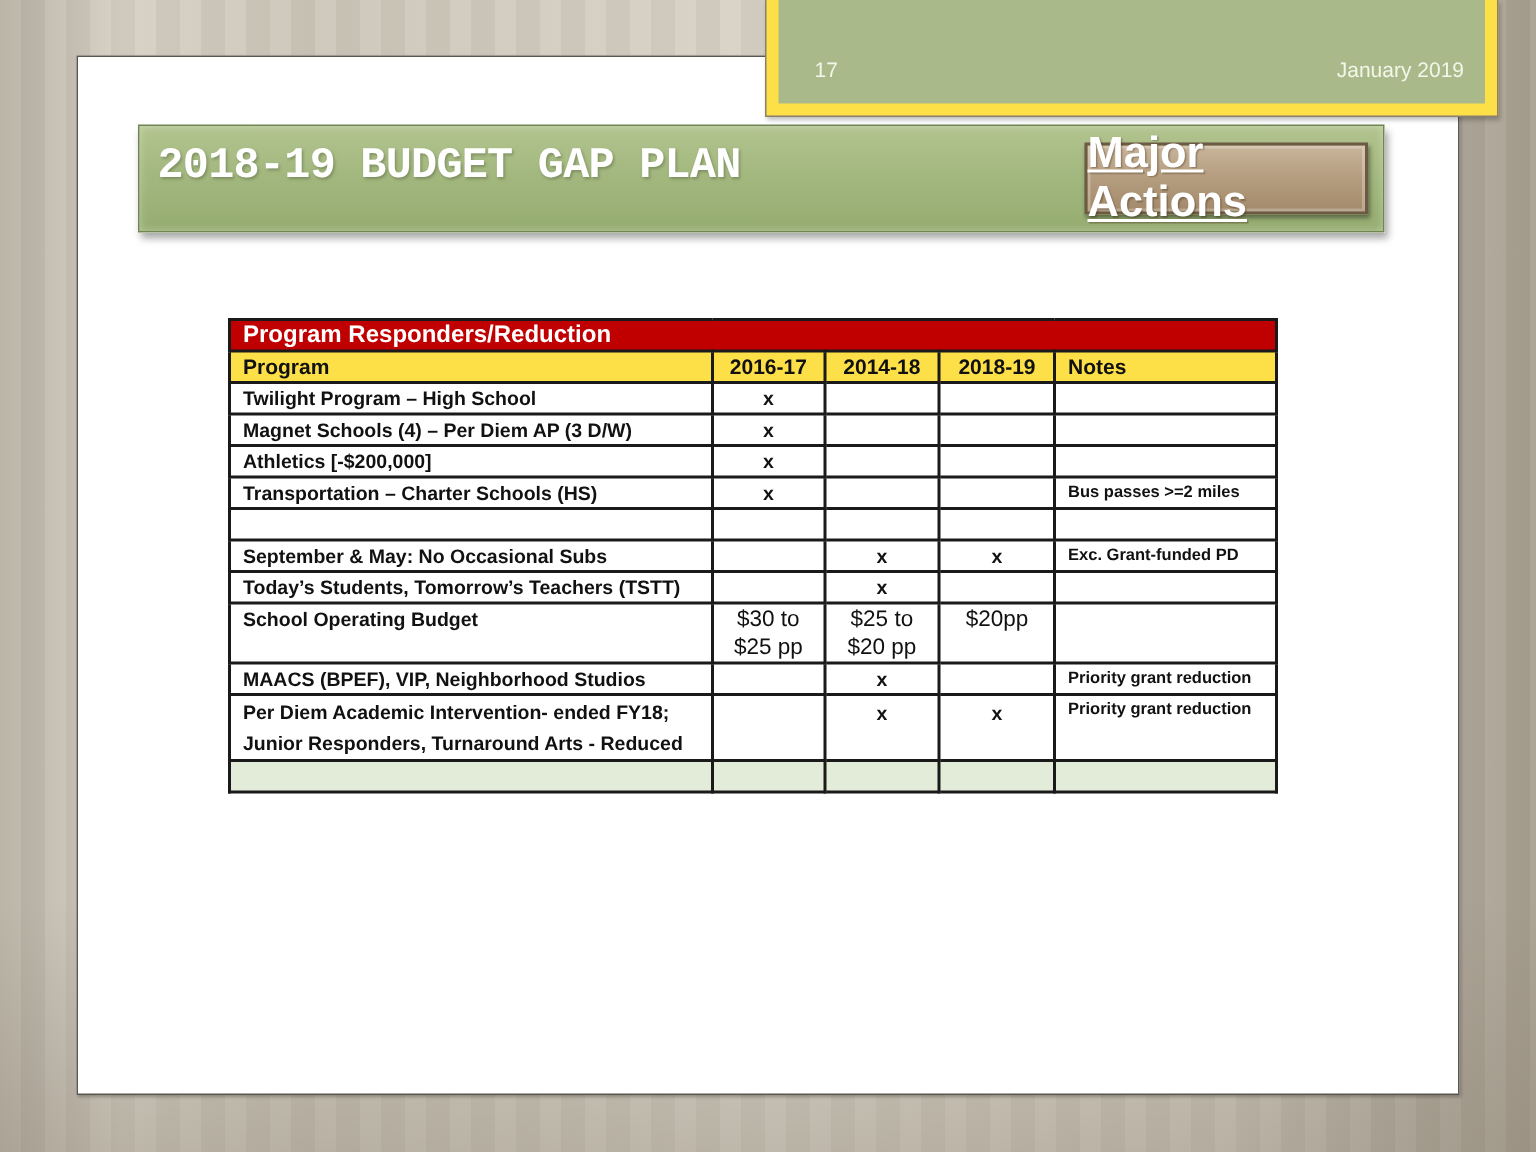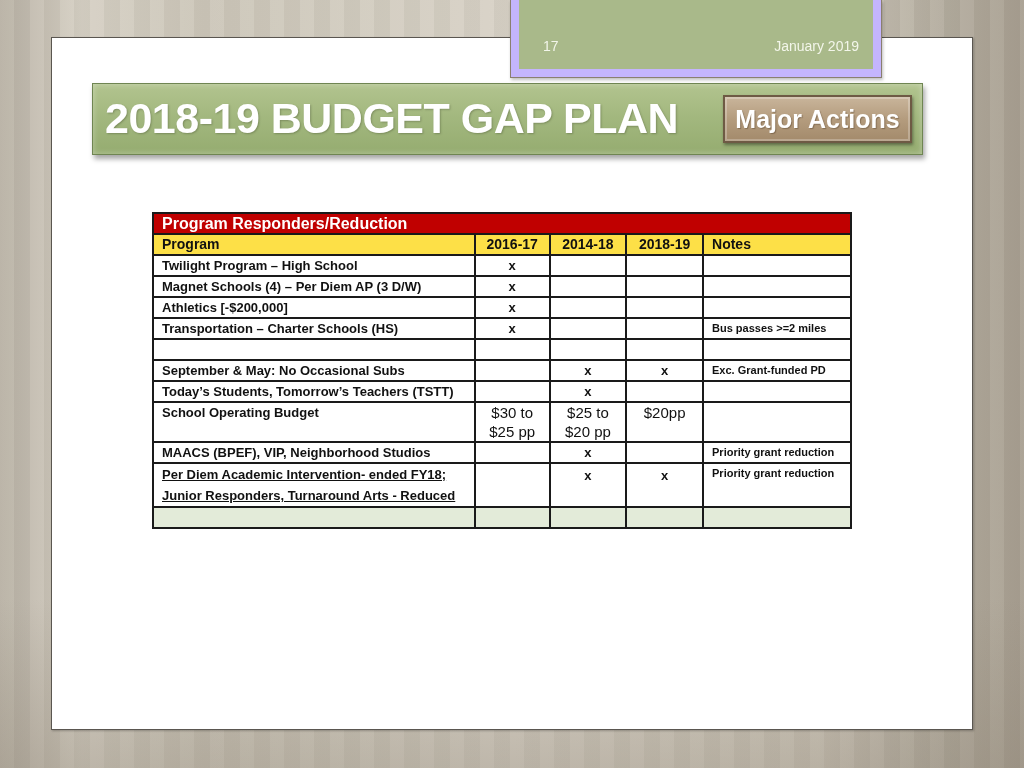--- a/index.html
+++ b/index.html
@@ -15,22 +15,22 @@
         linear-gradient(180deg, rgba(255,255,255,0) 0%, rgba(255,255,255,0) 78%, rgba(140,130,115,0.35) 100%),
         repeating-linear-gradient(90deg, rgba(255,255,255,0.05) 0 14px, rgba(0,0,0,0.03) 14px 30px);
     }
     .slide {
       position: absolute; left: 51px; top: 37px; width: 922px; height: 693px;
       background: #ffffff;
       border: 1px solid #5a5650;
       box-shadow: 1px 1px 2px rgba(0,0,0,0.25);
     }
     .footer-tab {
-      position: absolute; left: 510px; top: -2px; width: 372px; height: 78px;
-      background: #c4b5fd;
+      position: absolute; left: 510px; top: -2px; width: 489px; height: 78px;
+      background: #fde047;
       border: 1px solid #8a7f70;
       border-top: none;
       box-shadow: 1px 2px 3px rgba(0,0,0,0.25);
       z-index: 3;
     }
     .footer-inner {
       position: absolute; left: 8px; top: 0; right: 8px; bottom: 8px;
       background: #a9b98a;
     }
     .slide-number {
@@ -43,33 +43,34 @@
     }
     .title-bar {
       position: absolute; left: 92px; top: 83px; width: 831px; height: 72px;
       background: linear-gradient(180deg, #b2c48f 0%, #a3b87f 45%, #95ac70 100%);
       border: 1px solid #6f8552;
       box-shadow: 2px 4px 5px rgba(0,0,0,0.35), inset 0 0 6px rgba(255,255,255,0.35);
       z-index: 2;
     }
     .title-text {
       position: absolute; left: 12px; top: 10px;
-      color: #ffffff; font-weight: bold; font-size: 43px; letter-spacing: -0.5px;
+      color: #ffffff; font-weight: bold; font-size: 29px; letter-spacing: -0.5px;
       text-shadow: 1px 1px 2px rgba(60,70,40,0.35);
-      font-family: Liberation Sans, sans-serif;
+      font-family: Liberation Mono, monospace;
     }
     .major-actions {
       position: absolute; left: 630px; top: 11px; width: 189px; height: 48px;
       background: linear-gradient(180deg, #c9b59b 0%, #b49c7e 50%, #a38a6b 100%);
       border: 2px solid #6e5a44;
       box-shadow: 1px 2px 3px rgba(0,0,0,0.4), inset 0 0 0 2px rgba(255,255,255,0.25);
-      color: #ffffff; font-weight: bold; font-size: 25px;
+      color: #ffffff; font-weight: bold; font-size: 29px;
       display: flex; align-items: center; justify-content: center;
       text-shadow: 1px 1px 1px rgba(60,40,20,0.35);
       cursor: pointer;
+      text-decoration: underline;
     }
     table.plan {
       position: absolute; left: 152px; top: 212px; width: 700px;
       border-collapse: collapse;
       font-size: 13px; font-weight: bold; color: #111;
     }
     table.plan td, table.plan th {
       border: 2px solid #1a1a1a;
       padding: 0 8px;
       vertical-align: top;
@@ -191,21 +192,21 @@
     <td class="note"></td>
   </tr>
   <tr>
     <td class="program-cell">MAACS (BPEF), VIP, Neighborhood Studios</td>
     <td class="center"></td>
     <td class="center">x</td>
     <td class="center"></td>
     <td class="note">Priority grant reduction</td>
   </tr>
   <tr class="tall">
-    <td class="program-cell" style="line-height:21px;text-decoration:underline;">
+    <td class="program-cell" style="line-height:21px;">
       <div>Per Diem Academic Intervention- ended FY18;</div>
       <div>Junior Responders, Turnaround Arts - Reduced</div>
     </td>
     <td class="center" style="padding-top:2px;"></td>
     <td class="center" style="padding-top:2px;">x</td>
     <td class="center" style="padding-top:2px;">x</td>
     <td class="note">Priority grant reduction</td>
   </tr>
   <tr class="green">
     <td></td>

